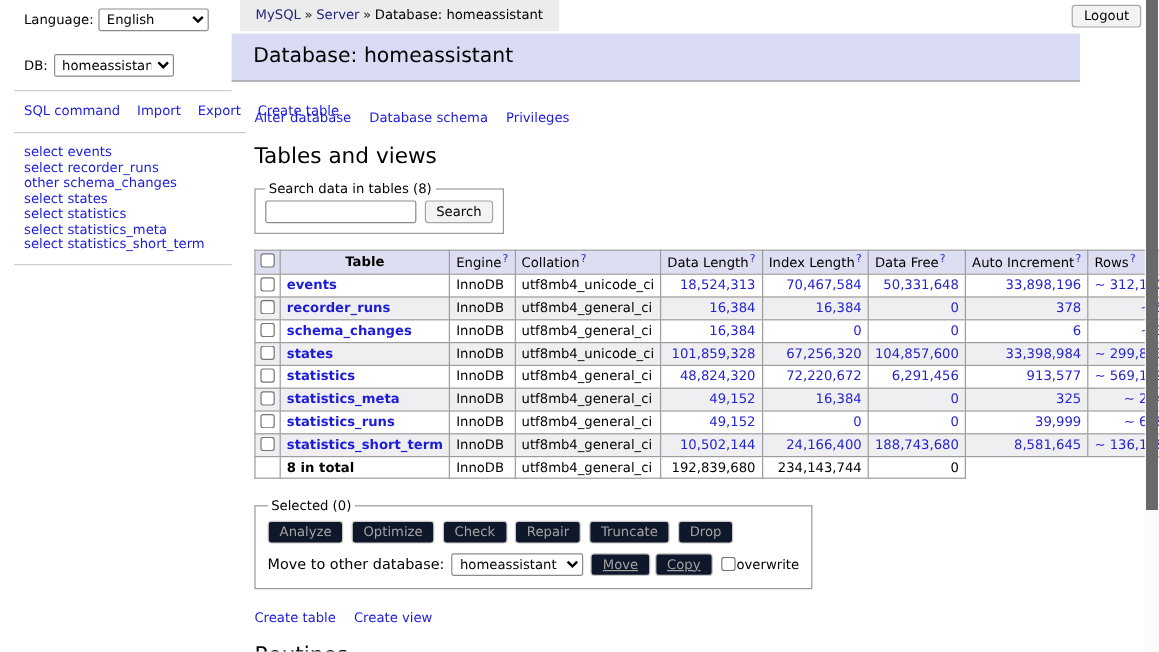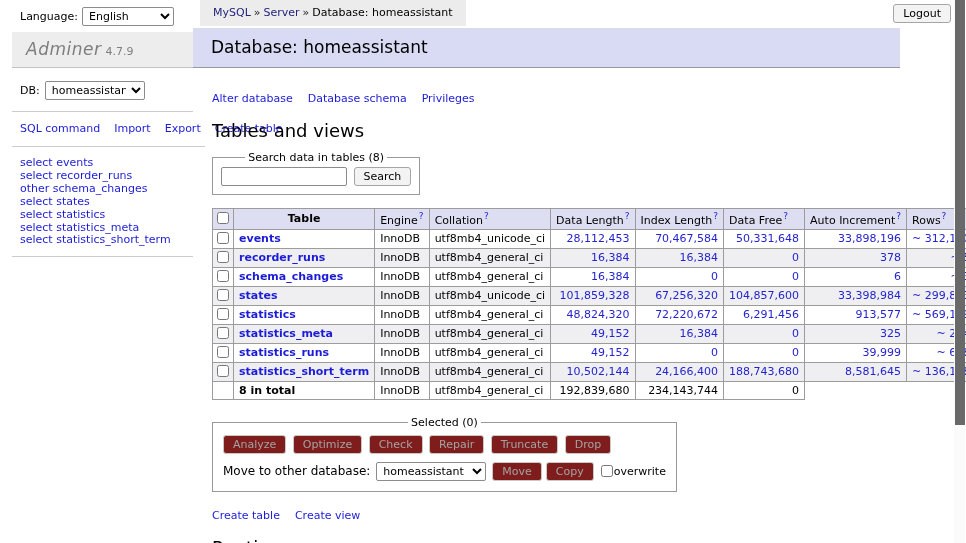--- a/index.html
+++ b/index.html
@@ -33,39 +33,39 @@
   .tlinks { padding: 10px 8px 9px; border-bottom: 1px solid #ccc; }
   .tlinks a { display: block; line-height: 12.9px; white-space: nowrap; }
 
   
   #logout-btn { position: absolute; top: 4px; right: 15px; text-align: center; }
   button {
     font: 11px "DejaVu Sans", "Liberation Sans", sans-serif;
     background: #f3f3f3; border: 1px solid #a5a5a5; border-radius: 3px;
     padding: 2px 9px; color: #000;
   }
-  button:disabled { color: #a3a3a3; border-color: #c9c9c9; background: #7f1d1d; }
+  button:disabled { color: #a3a3a3; border-color: #c9c9c9; background: #0f172a; }
 
   
   #content { margin-left: 193px; position: relative; height: 100%; }
   #breadcrumb { display: inline-block; margin: 0 0 0 7px; background: #ececec; padding: 6px 13px 7px; }
   #breadcrumb .crumb-link { color: #24247e; }
   #breadcrumb .sep { color: #222; margin: 0 3px; }
   #main { width: 707px; }
   h2#page-title {
     font-size: 17px; font-weight: normal; margin: 2px 0 0;
     padding: 9px 18px 10px; background: #d9dbf4; border-bottom: 1px solid #999;
   }
   .body { padding: 0 10px 0 19px; }
   .linkrow { margin: 24px 0 0; }
   .linkrow a { margin-right: 15px; }
   h3 { font-size: 18px; font-weight: normal; margin: 15px 0 0; }
 
   fieldset { border: 1px solid #999; margin: 0; padding: 3px 8px 8px; width: fit-content; border-radius: 0; }
-  legend { padding: 0 3px; text-align: center; }
+  legend { padding: 0 3px; }
   #search-fieldset { margin-top: 10px; }
   #search-input {
     font: 11px "DejaVu Sans", "Liberation Sans", sans-serif;
     width: 126px; height: 19px; border: 1px solid #8b8b8b; border-radius: 2px; padding: 0 3px;
   }
   #search-fieldset button { margin-left: 3px; }
 
   
   table { border-collapse: collapse; margin-top: 13px; }
   td, th { border: 1px solid #9c9c9c; padding: 2px 5px; height: 17px; font-weight: normal; text-align: left; white-space: nowrap; }
@@ -87,38 +87,35 @@
   col.c-coll { width: 99px; } col.c-dlen { width: 71px; } col.c-ilen { width: 70px; }
   col.c-free { width: 64px; } col.c-auto { width: 76px; } col.c-rows { width: 62px; }
 
   
   #selected-fieldset { margin-top: 16px; padding: 3px 10px 10px; }
   #selected-fieldset .btnrow { margin-top: 3px; }
   #selected-fieldset .btnrow button { margin-right: 3px; }
   .moverow { margin-top: 8px; display: flex; align-items: center; }
   .moverow .mlabel { font-size: 12px; margin-right: 6px; }
   #move-select { width: 110px; margin-right: 6px; }
-  .moverow button { margin-right: 4px; }
+  .moverow button { margin-right: 4px; text-decoration: underline; }
   .moverow .chkwrap { display: flex; align-items: center; margin-left: 2px; }
 
   
   #scrollbar { position: absolute; right: 1px; top: 0; width: 11px; height: 543px; background: #fbfbfb; }
   #scroll-thumb { position: absolute; top: 0; left: 1px; width: 10px; height: 425px; background: #696969; }
 </style>
 </head>
 <body>
 
 <div id="viewport">
 
   <div id="sidebar">
     <div class="lang-row">
       <label>Language:</label><select id="lang-select"><option>English</option></select>
-    </div>
-    <div id="logo">
-      <span class="name">Adminer</span><span class="ver">4.7.9</span>
     </div>
     <div class="db-row">
       <label>DB:</label><select id="db-select"><option>homeassistant</option></select>
     </div>
     <div class="actions">
       <a>SQL command</a><a>Import</a><a>Export</a><a>Create table</a>
     </div>
     <div class="tlinks">
       <a>select events</a>
       <a>select recorder_runs</a>
@@ -178,21 +175,21 @@
               <td><span>Rows</span><a class="sup">?</a></td>
 
             </tr>
           </thead>
           <tbody>
             <tr>
               <td class="chk"><input type="checkbox" style=""></td>
               <th class="name"><a>events</a></th>
               <td>InnoDB</td>
               <td>utf8mb4_unicode_ci</td>
-              <td class="num"><a>28,112,453</a></td>
+              <td class="num"><a>18,524,313</a></td>
               <td class="num"><a>70,467,584</a></td>
               <td class="num"><a>50,331,648</a></td>
               <td class="num"><a>33,898,196</a></td>
               <td class="num"><a>~ 312,180</a></td>
 
             </tr>
             <tr>
               <td class="chk"><input type="checkbox" style=""></td>
               <th class="name"><a>recorder_runs</a></th>
               <td>InnoDB</td>

